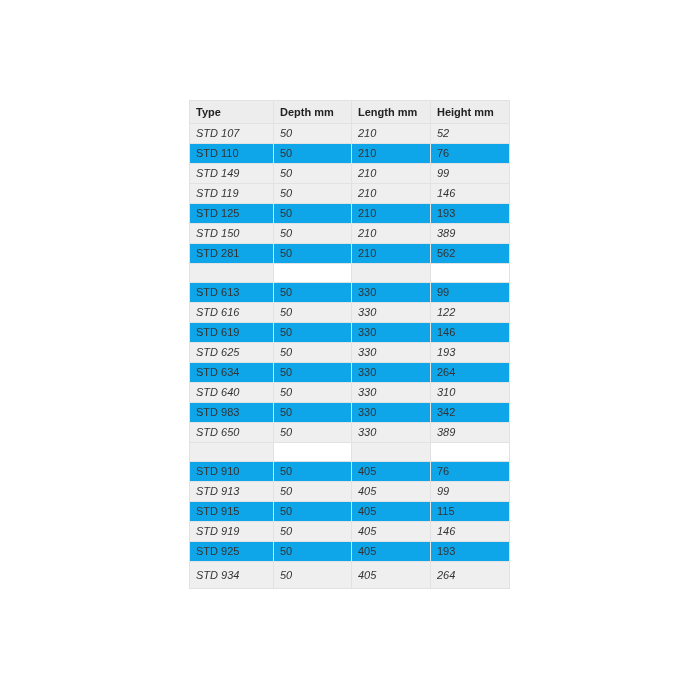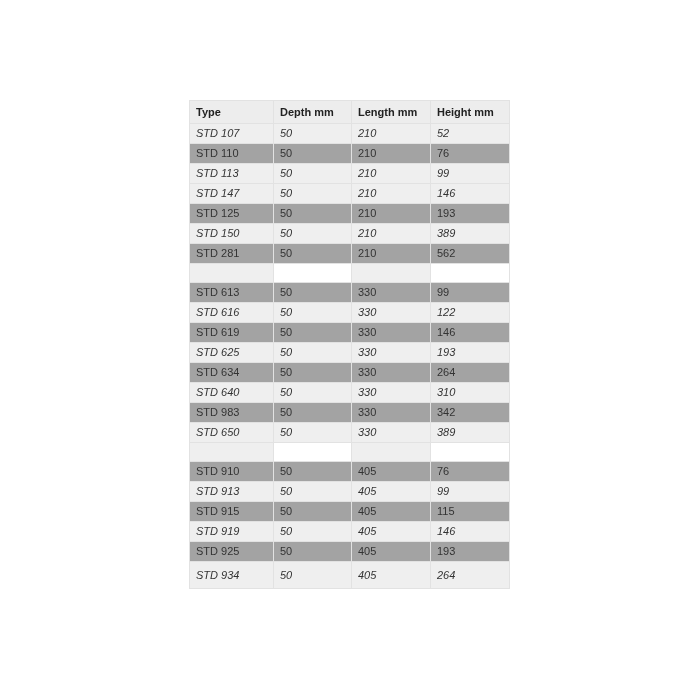--- a/index.html
+++ b/index.html
@@ -51,21 +51,21 @@
     height: 14px;
     line-height: 14px;
     padding-top: 4px;
     padding-bottom: 4px;
   }
   table.spec-table tbody tr.odd td {
     background: #efefef;
     font-style: italic;
   }
   table.spec-table tbody tr.even td {
-    background: #a3a3a3;
+    background: #0ea5e9;
   }
   table.spec-table tbody tr.spacer td {
     background: #ffffff;
     height: 12px;
     padding-top: 3px;
     padding-bottom: 3px;
   }
   table.spec-table tbody tr.spacer td.gap-filled {
     background: #efefef;
   }
@@ -100,27 +100,27 @@
         <td>210</td>
         <td>52</td>
       </tr>
       <tr class="even">
         <td>STD 110</td>
         <td>50</td>
         <td>210</td>
         <td>76</td>
       </tr>
       <tr class="odd">
-        <td>STD 113</td>
+        <td>STD 149</td>
         <td>50</td>
         <td>210</td>
         <td>99</td>
       </tr>
       <tr class="odd">
-        <td>STD 147</td>
+        <td>STD 119</td>
         <td>50</td>
         <td>210</td>
         <td>146</td>
       </tr>
       <tr class="even">
         <td>STD 125</td>
         <td>50</td>
         <td>210</td>
         <td>193</td>
       </tr>

